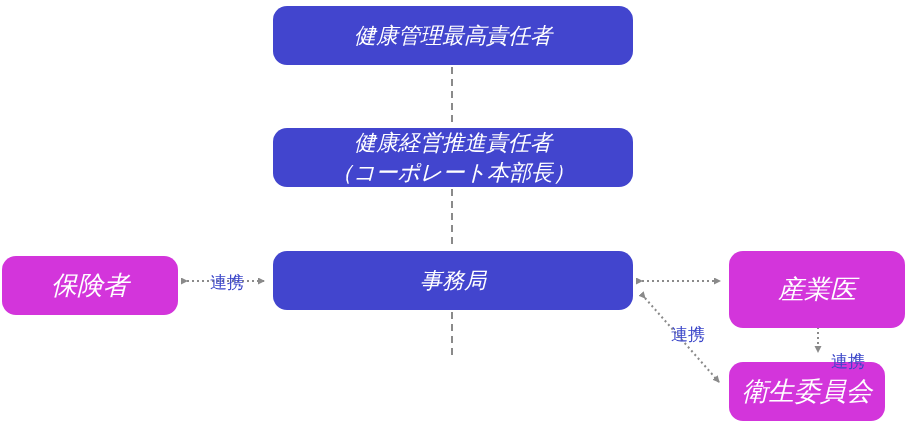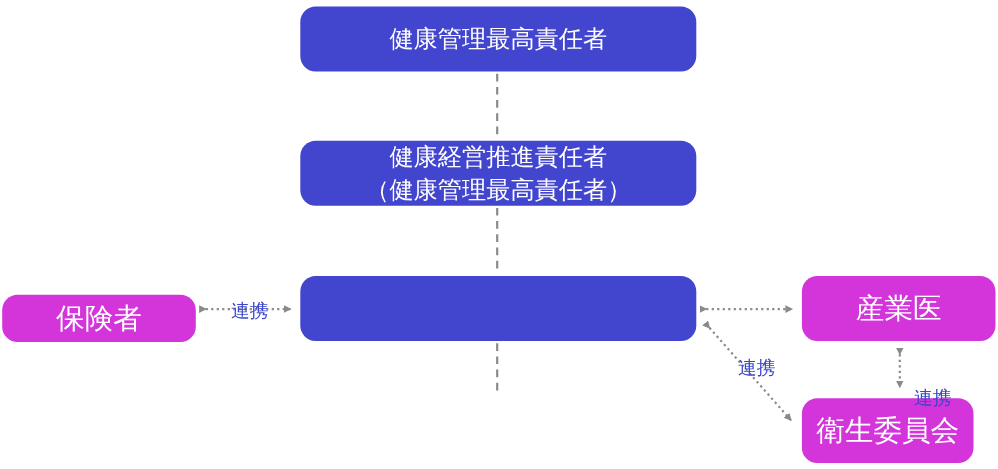--- a/index.html
+++ b/index.html
@@ -23,28 +23,29 @@
   .box {
     position: absolute;
     border-radius: 14px;
     color: var(--box-text);
     display: flex;
     flex-direction: column;
     align-items: center;
     justify-content: center;
     text-align: center;
     line-height: 1.32;
+    font-style: italic;
   }
   .box.blue { background: var(--box-blue); font-size: 22px; }
   .box.magenta { background: var(--box-magenta); font-size: 26px; }
   .box-top     { left: 273px; top: 6px;   width: 360px; height: 59px; }
   .box-middle  { left: 273px; top: 128px; width: 360px; height: 59px; }
   .box-office  { left: 273px; top: 251px; width: 360px; height: 59px; }
-  .box-insurer   { left: 2px;   top: 268px; width: 176px; height: 43px; }
-  .box-physician { left: 729px; top: 251px; width: 176px; height: 59px; }
+  .box-insurer   { left: 2px;   top: 256px; width: 176px; height: 59px; }
+  .box-physician { left: 729px; top: 251px; width: 176px; height: 77px; }
   .box-committee { left: 729px; top: 362px; width: 156px; height: 59px; }
   .link-label {
     position: absolute;
     color: var(--text-blue);
     font-size: 17px;
     white-space: nowrap;
     margin-top: 24px;
   }
   .label-insurer-office    { left: 210px; top: 247px; }
   .label-office-committee  { left: 671px; top: 299px; }
@@ -89,24 +90,25 @@
     <line class="wire dotted" x1="645" y1="298" x2="719" y2="382" marker-start="url(#arr)" marker-end="url(#arr)"></line>
     <line class="wire dotted" x1="818" y1="322" x2="818" y2="352" marker-start="url(#arr)" marker-end="url(#arr)"></line>
   </svg>
 
   <div class="box blue box-top">
     <span>健康管理最高責任者</span>
   </div>
 
   <div class="box blue box-middle">
     <span>健康経営推進責任者</span>
-    <span>（健康管理最高責任者）</span>
+    <span>（コーポレート本部長）</span>
   </div>
 
   <div class="box blue box-office">
+    <span>事務局</span>
   </div>
 
   <div class="box magenta box-insurer">
     <span>保険者</span>
   </div>
 
   <div class="box magenta box-physician">
     <span>産業医</span>
   </div>
 

